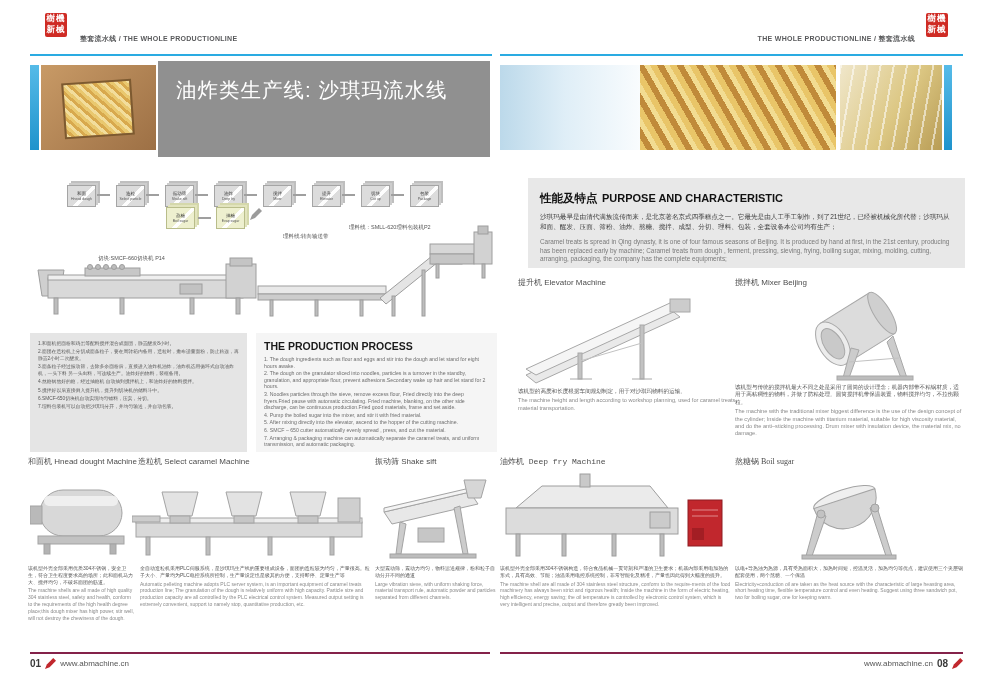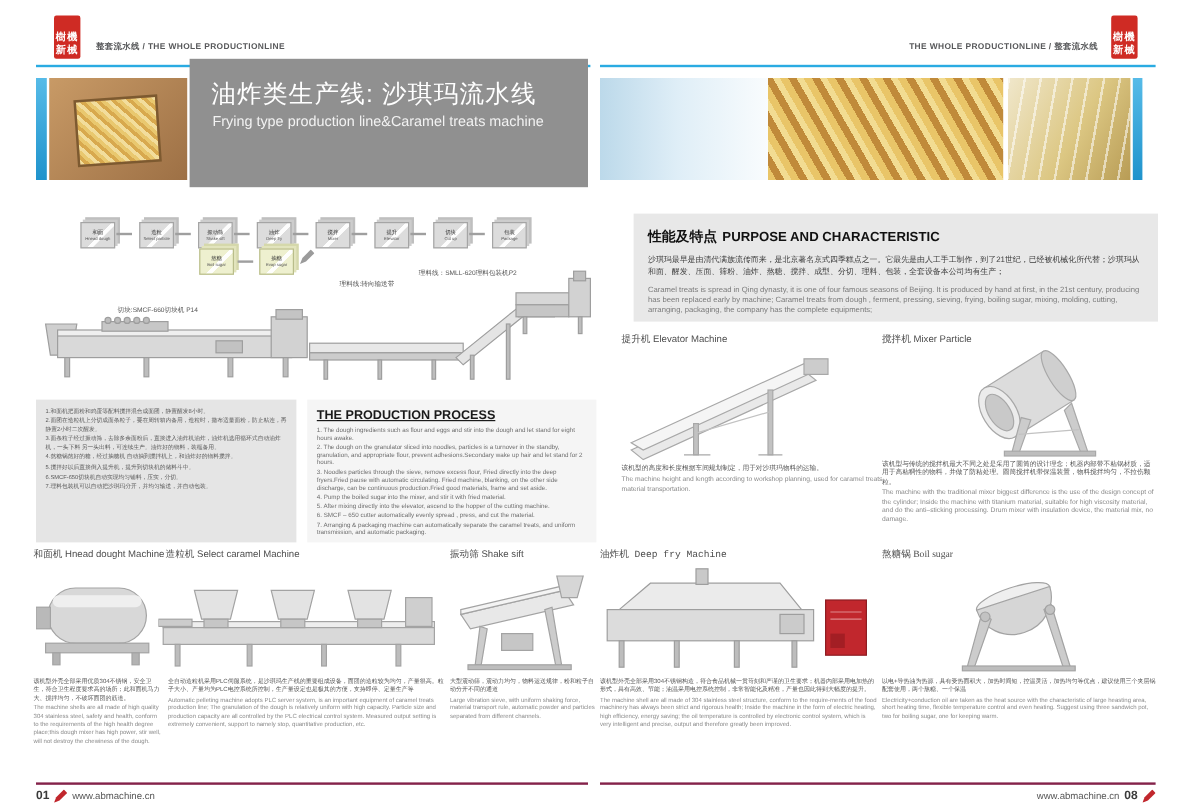--- a/index.html
+++ b/index.html
@@ -3,21 +3,21 @@
 <meta charset="utf-8">
 <style>
   html,body{margin:0;padding:0;background:#fff;}
   #page{position:relative;width:993px;height:674px;background:#fff;overflow:hidden;
         font-family:"Liberation Sans", sans-serif;color:#444;}
   .abs{position:absolute;}
 
   
   .seal{width:22px;height:24px;background:#cf2b24;color:#fff;font-weight:bold;
         font-size:8.5px;line-height:11px;text-align:center;letter-spacing:1px;
-        padding-top:12px;border-radius:2px;}
+        padding-top:0;border-radius:2px;}
   .hdr-txt{font-size:7px;font-weight:bold;color:#58595b;letter-spacing:.3px;}
   .rule-top{height:2px;background:#2aabe2;}
 
   
   .stripe{background:linear-gradient(180deg,#56bbe8,#1f93cc);}
   .photo-sachima{background:linear-gradient(135deg,#c89a66,#9d7045);}
   .photo-sachima .treat{position:absolute;left:22px;top:16px;width:66px;height:52px;
         background:repeating-linear-gradient(45deg,#f2dd9c 0 3px,#d8a94e 3px 6px,#e9c86f 6px 9px);
         border:2px solid #7d5a30;transform:rotate(-4deg);}
   .banner-main{background:#909090;}
@@ -41,21 +41,21 @@
   .fc-en{font-size:3.5px;line-height:4.5px;color:#555;}
   .fc-dash{position:absolute;top:194px;width:13px;height:2px;background:#9f9f9f;}
   .fc-dash.sub{top:217px;}
   .tiny-label{font-size:5.5px;color:#555;}
 
   
   .box-cn{background:#e5e5e5;padding:8px 8px;box-sizing:border-box;}
   .box-cn h3{margin:0 0 4px 0;font-size:11px;color:#1a1a1a;}
   .box-cn p{margin:0 0 1.5px 0;font-size:4.8px;line-height:6.8px;color:#595959;}
   .box-en{background:#f5f5f5;padding:7px 8px;box-sizing:border-box;}
-  .box-en h3{margin:0 0 4px 0;font-size:10.5px;color:#1a1a1a;text-decoration:underline;}
+  .box-en h3{margin:0 0 4px 0;font-size:10.5px;color:#1a1a1a;}
   .box-en p{margin:0 0 1px 0;font-size:5.2px;line-height:6.6px;color:#6e6e6e;}
   .box-purpose{background:#e8e8e8;padding:10px 12px;box-sizing:border-box;}
   .box-purpose .t-cn{font-size:11.5px;font-weight:bold;color:#111;}
   .box-purpose .t-en{font-size:11px;font-weight:bold;color:#111;}
   .box-purpose .b-cn{margin-top:6px;font-size:6.6px;line-height:10px;color:#3d3d3d;}
   .box-purpose .b-en{margin-top:6px;font-size:6.4px;line-height:8.6px;color:#7a7a7a;}
 
   .m-title{font-size:8px;color:#4d4d4d;}
   .cap .cn{font-size:5.6px;line-height:7.4px;color:#555;}
   .cap .en{font-size:5.6px;line-height:7.4px;color:#8a8a8a;margin-top:2px;}
@@ -76,23 +76,22 @@
   <div class="abs hdr-txt" style="left:80px;top:34px;">整套流水线 / THE WHOLE PRODUCTIONLINE</div>
   <div class="abs hdr-txt" style="right:78px;top:34px;">THE WHOLE PRODUCTIONLINE / 整套流水线</div>
   <div class="abs seal" style="left:926px;top:13px;">樹機新械</div>
   <div class="abs rule-top" style="left:30px;top:54px;width:462px;"></div>
   <div class="abs rule-top" style="left:500px;top:54px;width:463px;"></div>
 
   <div class="abs stripe" style="left:30px;top:65px;width:9px;height:85px;"></div>
   <div class="abs photo-sachima" style="left:41px;top:65px;width:115px;height:85px;">
       <div class="treat"></div>
     </div>
-  <div class="abs banner-main" style="left:158px;top:49px;width:332px;height:107px;">
+  <div class="abs banner-main" style="left:158px;top:61px;width:332px;height:96px;">
     <div class="abs banner-cn" style="left:18px;top:15px;">油炸类生产线: 沙琪玛流水线</div>
-    <div class="abs banner-en" style="left:19px;top:45px;">Frying type production line&amp;Caramel treats machine</div>
   </div>
   <div class="abs band-right" style="left:500px;top:65px;width:463px;height:85px;">
     <div class="abs photo-strips" style="left:140px;top:0;width:196px;height:85px;"></div>
     <div class="abs photo-pack" style="left:340px;top:0;width:102px;height:85px;">
         <div class="glare"></div>
       </div>
     <div class="abs stripe" style="left:444px;top:0;width:8px;height:85px;"></div>
   </div>
 
   <div class="fc-step" style="left:67px;">
@@ -228,21 +227,21 @@
       <line x1="52" y1="88" x2="74" y2="88"></line>
         <line x1="114" y1="88" x2="134" y2="88"></line>
       <line x1="62" y1="70" x2="124" y2="52" stroke="#c2c2c2"></line>
     </g>
   </svg>
   <div class="abs cap" style="left:518px;top:388px;width:218px;">
     <div class="cn">该机型的高度和长度根据车间规划制定，用于对沙琪玛物料的运输。</div>
     <div class="en">The machine height and length according to workshop planning, used for caramel treats material transportation.</div>
   </div>
 
-  <div class="abs m-title" style="left:735px;top:277px;">搅拌机 Mixer Particle</div>
+  <div class="abs m-title" style="left:735px;top:277px;">搅拌机 Mixer Beijing</div>
   <svg class="abs" style="left:785px;top:286px;" width="155" height="98" viewBox="0 0 155 98">
     <g stroke="#a8a8a8" stroke-width="1">
       <g transform="rotate(-32 70 44)">
         <rect x="44" y="20" width="58" height="48" fill="#dcdcdc"></rect>
         <ellipse cx="44" cy="44" rx="14" ry="24" fill="#ececec"></ellipse>
         <ellipse cx="44" cy="44" rx="9" ry="17" fill="#c9c9c9"></ellipse>
         <ellipse cx="102" cy="44" rx="8" ry="24" fill="#cfcfcf"></ellipse>
       </g>
       <polygon points="66,62 58,92 64,92 74,64" fill="#cccccc"></polygon>
       <polygon points="108,50 122,92 116,92 102,56" fill="#cccccc"></polygon>

